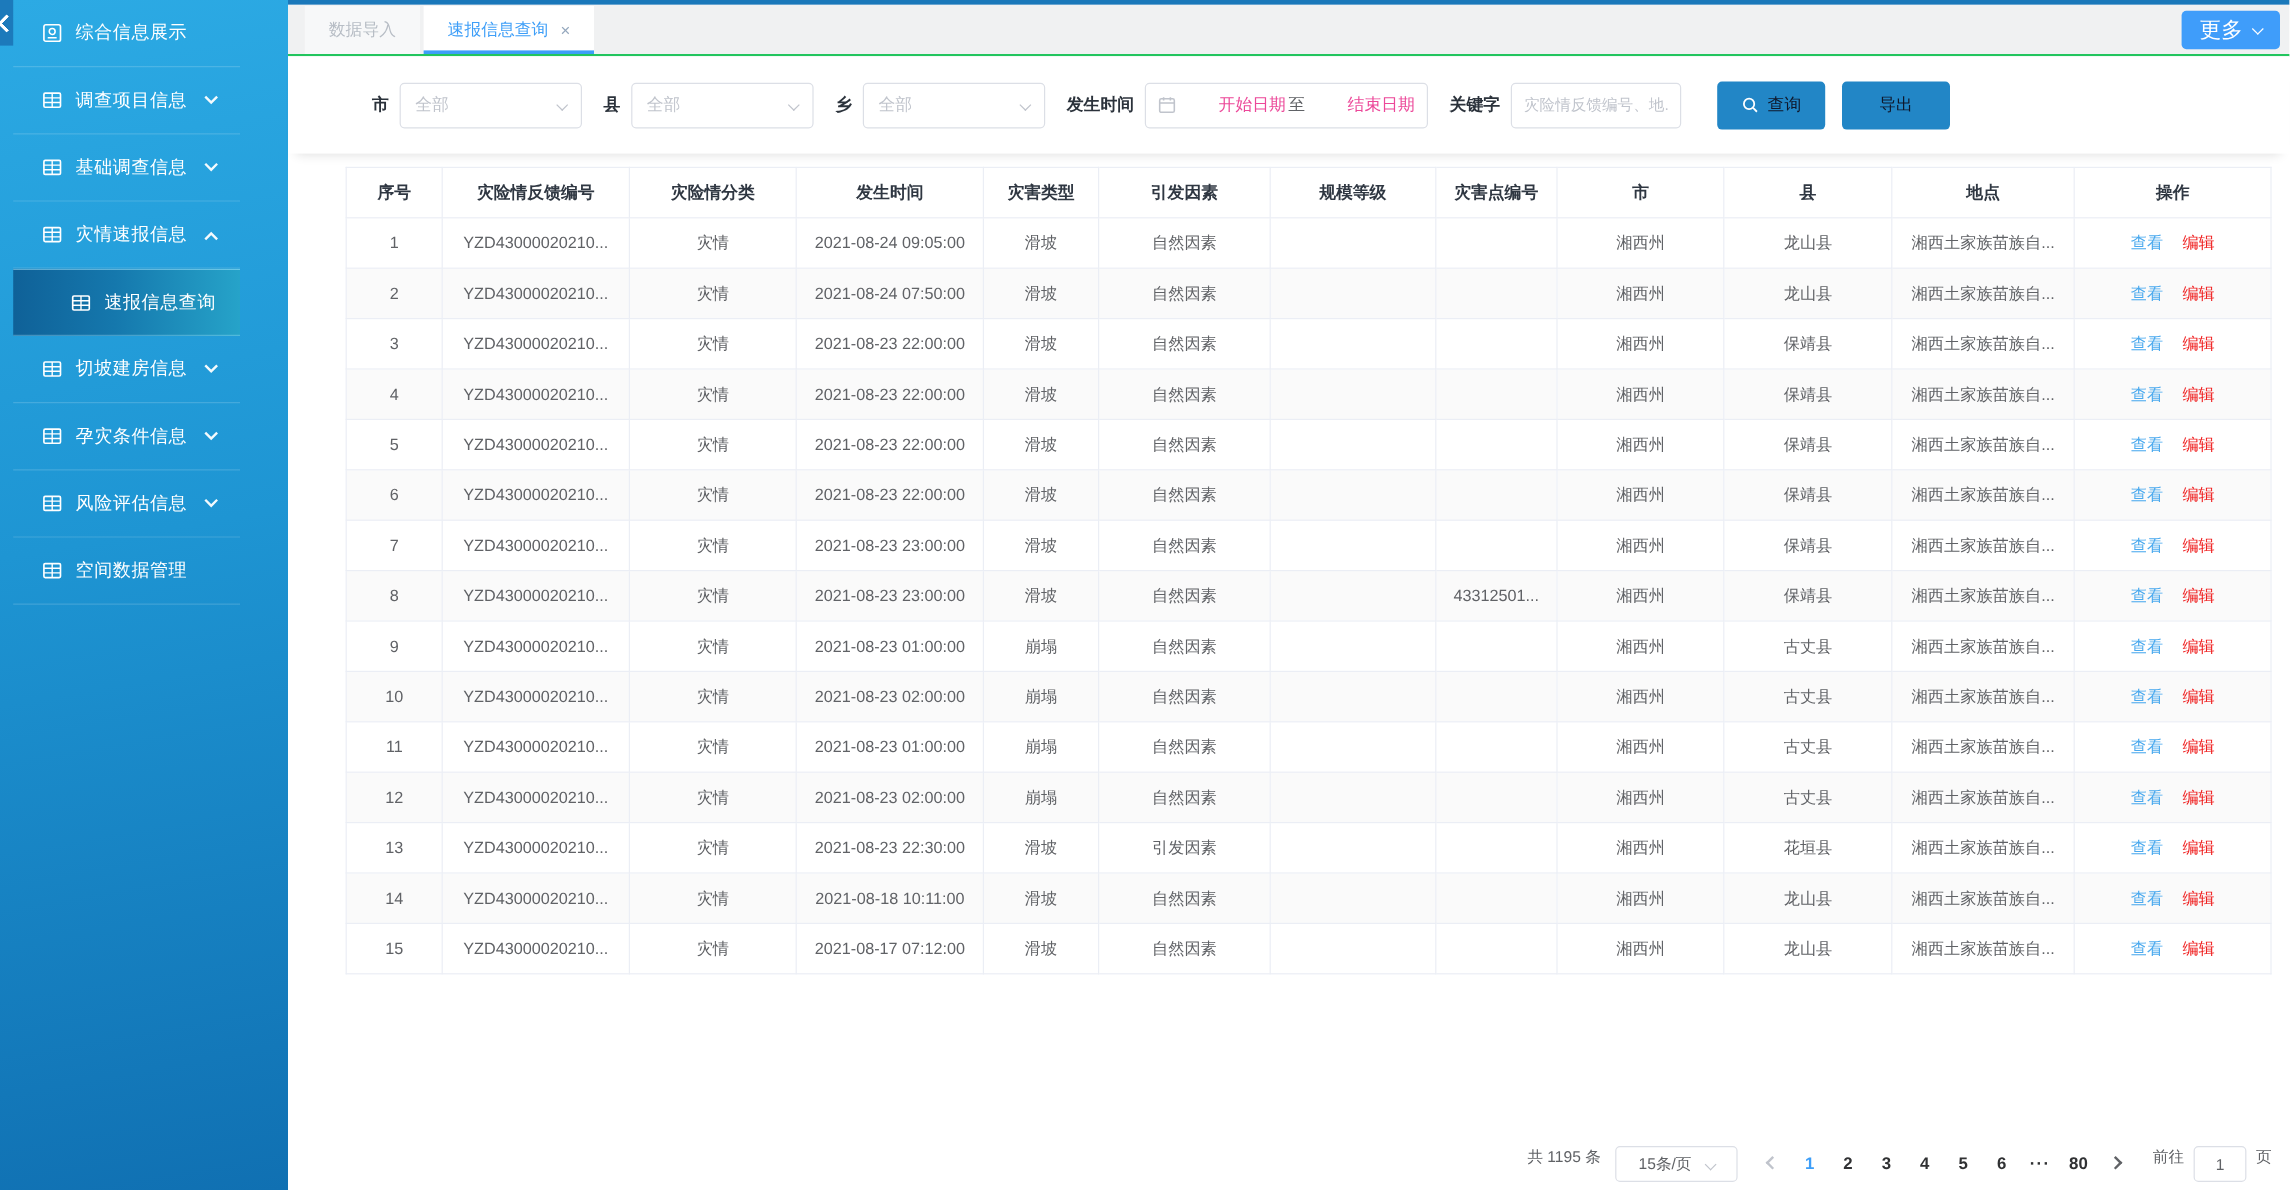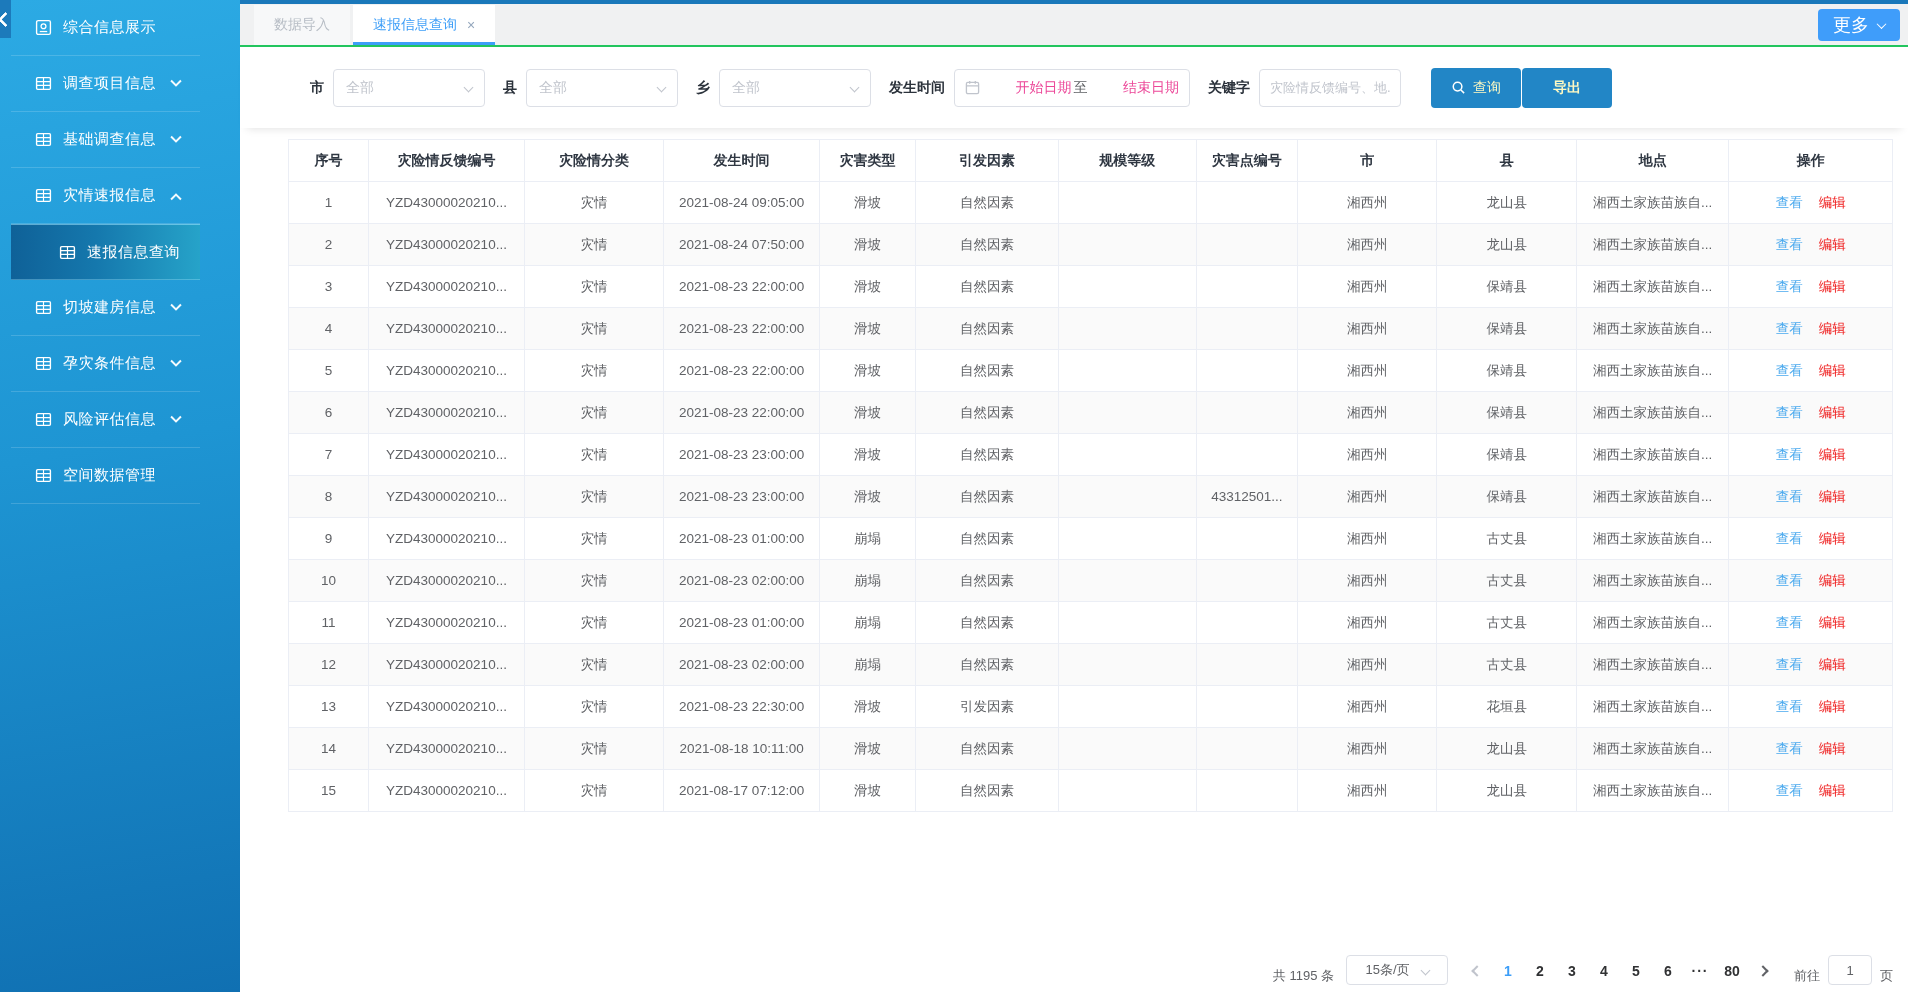--- a/index.html
+++ b/index.html
@@ -40,35 +40,35 @@
   .f-label { font-size:14px; color:#2b323b; font-weight:600; margin:0 9px 0 18px; white-space:nowrap; }
   .f-label:first-child { margin-left:0; }
   .select { width:152px; height:38px; border:1px solid #dcdfe6; border-radius:4px; background:#fff; display:flex; align-items:center; justify-content:space-between; padding:0 12px; color:#c0c4cc; font-size:14px; cursor:pointer; }
   .sel-chev { width:7px; height:7px; border-right:1.6px solid #c0c4cc; border-bottom:1.6px solid #c0c4cc; transform:rotate(45deg); flex-shrink:0; }
   .date-range { width:236px; height:38px; border:1px solid #dcdfe6; border-radius:4px; background:#fff; display:flex; align-items:center; padding:0 10px; font-size:14px; cursor:pointer; }
   .date-range .ph { flex:1; text-align:right; color:#ec4899; white-space:nowrap; }
   .date-range .sep { color:#606266; padding:0 2px; }
   .cal { display:flex; margin-right:2px; }
   .kw-input { width:142px; height:38px; border:1px solid #dcdfe6; border-radius:4px; padding:0 10px; font-size:13px; color:#606266; outline:none; font-family:inherit; }
   .kw-input::placeholder { color:#c0c4cc; }
-  .btn-primary { height:40px; min-width:90px; background:#2286c6; color:#fef9c3; border:none; border-radius:4px; font-size:14px; display:flex; align-items:center; justify-content:center; gap:7px; cursor:pointer; }
+  .btn-primary { height:40px; min-width:90px; background:#2286c6; color:#0f172a; border:none; border-radius:4px; font-size:14px; display:flex; align-items:center; justify-content:center; gap:7px; cursor:pointer; }
   .btn-query { margin-left:30px; }
-  .btn-export { margin-left:1px;font-weight:bold; }
+  .btn-export { margin-left:14px; }
 
   
   .table-wrap { margin:11px 15px 0 48px; }
   table { width:100%; border-collapse:collapse; table-layout:fixed; }
   th { height:42px; font-size:14px; font-weight:bold; color:#2f3742; border:1px solid #ebeef5; background:#fff; text-align:center; padding:0 4px; }
   td { height:42px; font-size:13.5px; color:#606266; border:1px solid #ebeef5; text-align:center; padding:0 4px; white-space:nowrap; overflow:hidden; }
   tbody tr:nth-child(even) td { background:#fafafa; }
   .link-view { color:#4aa9ee; cursor:pointer; }
   .link-edit { color:#ef1a1a; cursor:pointer; margin-left:16px; }
 
   
-  .pagination { position:absolute; right:15px; bottom:7px; display:flex; align-items:flex-end; font-size:13px; color:#606266;margin-left:20px; }
+  .pagination { position:absolute; right:15px; bottom:7px; display:flex; align-items:flex-start; font-size:13px; color:#606266;margin-left:20px; }
   .pg-total { margin-right:12px; }
   .page-size { width:102px; height:30px; border:1px solid #dcdfe6; border-radius:4px; display:flex; align-items:center; justify-content:center; gap:12px; color:#606266; cursor:pointer; margin-right:14px; }
   .pg-arrow { width:30px; height:28px; display:flex; align-items:center; justify-content:center; cursor:pointer; }
   .chevl { width:8px; height:8px; border-left:2px solid #c0c4cc; border-bottom:2px solid #c0c4cc; transform:rotate(45deg); }
   .chevr { width:8px; height:8px; border-right:2px solid #606266; border-top:2px solid #606266; transform:rotate(45deg); }
   .pages { display:flex; align-items:center; }
   .pg-num { min-width:32px; height:28px; display:flex; align-items:center; justify-content:center; font-size:14px; font-weight:600; color:#303133; cursor:pointer; }
   .pg-num.active { color:#3d9ef8; }
   .pg-num.ellipsis { color:#303133; letter-spacing:1px; }
   .goto-label { margin-left:16px; margin-right:8px; }

